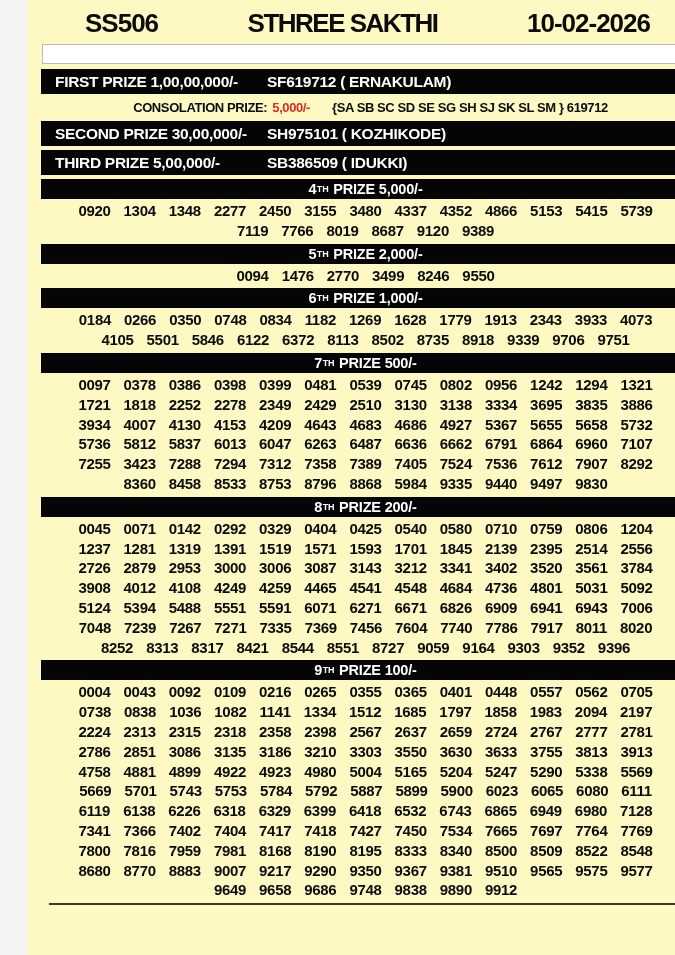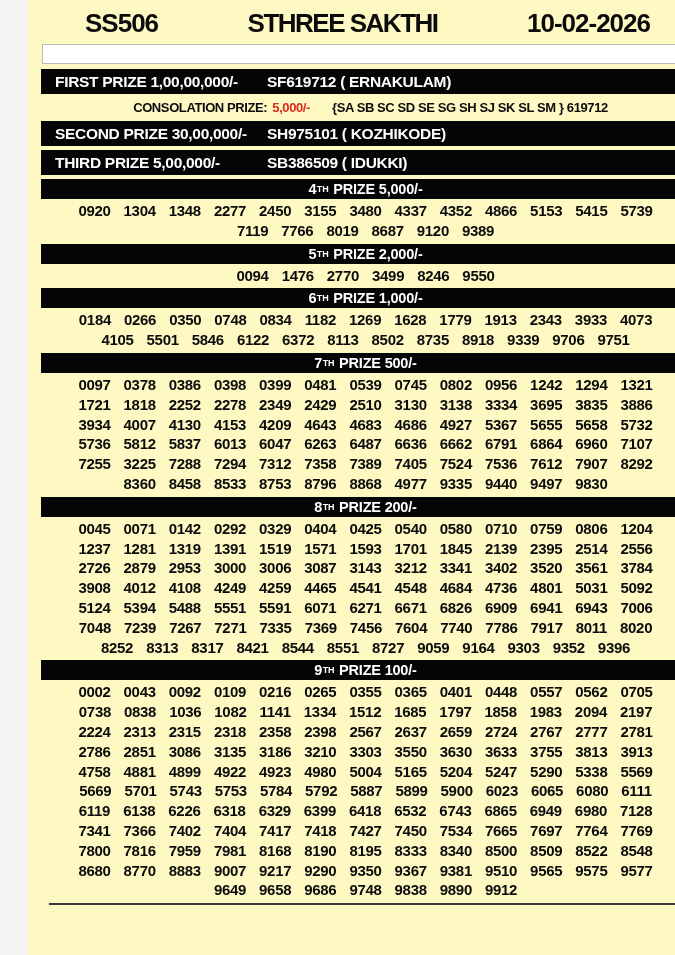--- a/index.html
+++ b/index.html
@@ -210,41 +210,41 @@
           <span class="num">6487</span>
           <span class="num">6636</span>
           <span class="num">6662</span>
           <span class="num">6791</span>
           <span class="num">6864</span>
           <span class="num">6960</span>
           <span class="num">7107</span>
         </div>
         <div class="num-row">
           <span class="num">7255</span>
-          <span class="num">3225</span>
+          <span class="num">3423</span>
           <span class="num">7288</span>
           <span class="num">7294</span>
           <span class="num">7312</span>
           <span class="num">7358</span>
           <span class="num">7389</span>
           <span class="num">7405</span>
           <span class="num">7524</span>
           <span class="num">7536</span>
           <span class="num">7612</span>
           <span class="num">7907</span>
           <span class="num">8292</span>
         </div>
         <div class="num-row">
           <span class="num">8360</span>
           <span class="num">8458</span>
           <span class="num">8533</span>
           <span class="num">8753</span>
           <span class="num">8796</span>
           <span class="num">8868</span>
-          <span class="num">4977</span>
+          <span class="num">5984</span>
           <span class="num">9335</span>
           <span class="num">9440</span>
           <span class="num">9497</span>
           <span class="num">9830</span>
         </div>
       </div>
       <div>
         <div class="prize-bar">
           <span>8</span>
           <sup>TH</sup>
@@ -355,21 +355,21 @@
           <span class="num">9396</span>
         </div>
       </div>
       <div>
         <div class="prize-bar">
           <span>9</span>
           <sup>TH</sup>
           <span>&nbsp;PRIZE 100/-</span>
         </div>
         <div class="num-row">
-          <span class="num">0002</span>
+          <span class="num">0004</span>
           <span class="num">0043</span>
           <span class="num">0092</span>
           <span class="num">0109</span>
           <span class="num">0216</span>
           <span class="num">0265</span>
           <span class="num">0355</span>
           <span class="num">0365</span>
           <span class="num">0401</span>
           <span class="num">0448</span>
           <span class="num">0557</span>

